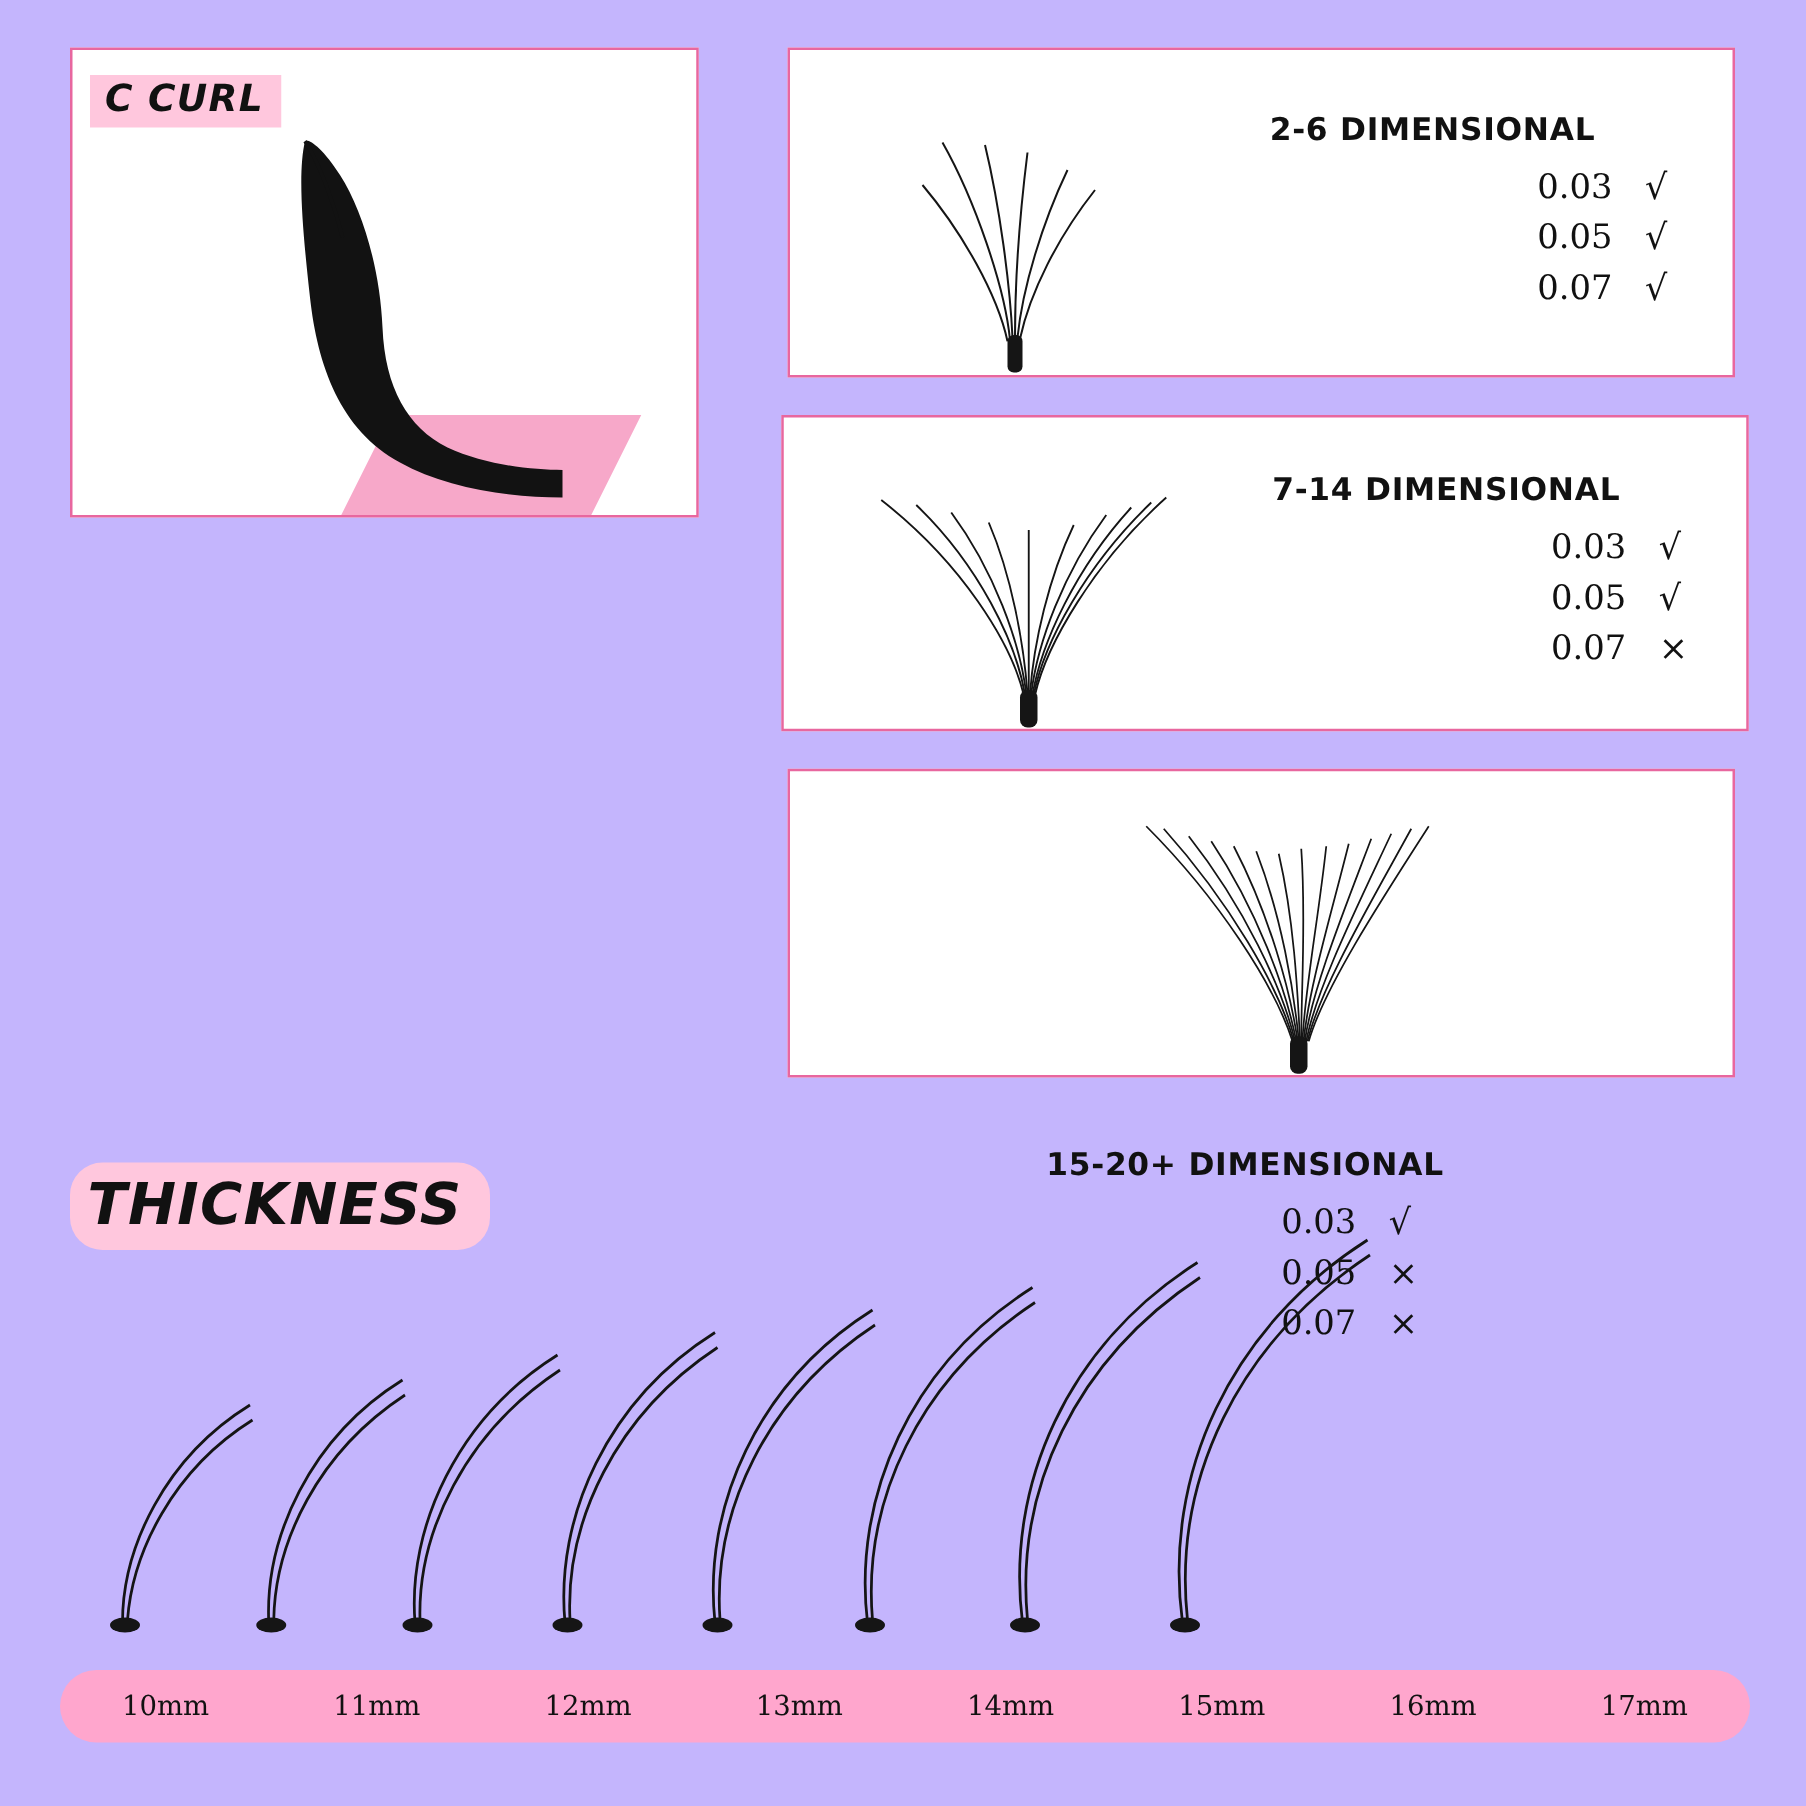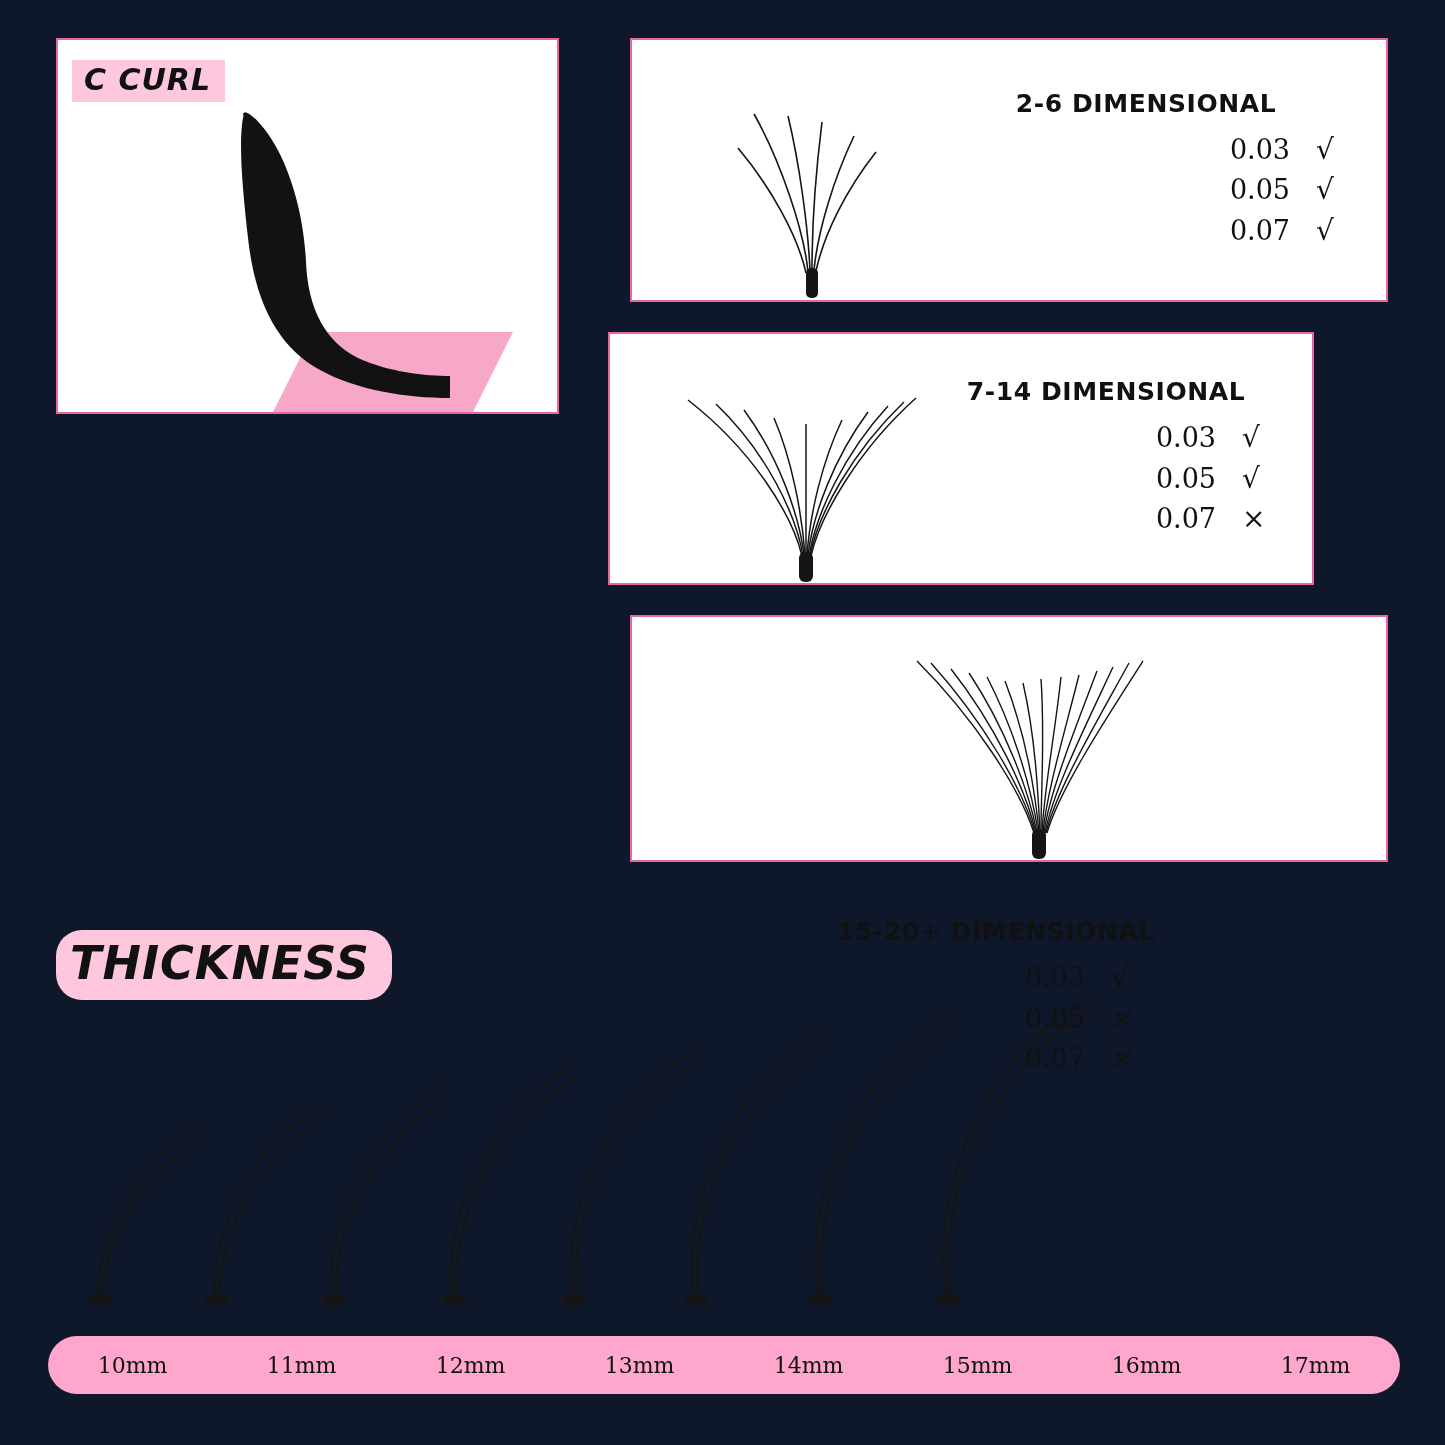--- a/index.html
+++ b/index.html
@@ -5,21 +5,21 @@
   * { box-sizing: border-box; }
   html, body {
     margin: 0; padding: 0;
     background: #ffffff;
     font-family: "Liberation Sans", sans-serif;
   }
   #page {
     position: relative;
     width: 1445px;
     height: 1445px;
-    background: #0f172a;
+    background: #c4b5fd;
     overflow: hidden;
   }
 
   
   .panel {
     position: absolute;
     border: 2px solid #e8679f;
     background: #ffffff;
   }
 
@@ -168,21 +168,21 @@
         <span class="spec-val">0.05</span>
         <span class="spec-mark">√</span>
       </div>
       <div class="spec-row">
         <span class="spec-val">0.07</span>
         <span class="spec-mark">√</span>
       </div>
     </div>
   </div>
 
-  <div class="dim-panel" style="left:608px; top:332px; width:706px; height:253px;padding-left:16px;">
+  <div class="dim-panel" style="left:625px; top:332px; width:774px; height:253px;padding-left:16px;">
     <div class="dim-fan">
       <svg width="300" height="249" viewBox="0 0 300 249">
         <g fill="none" stroke="#151515" stroke-width="1.5">
           <path d="M176,222 C166,180 126,116 62,66"></path>
           <path d="M177,222 C170,180 140,118 90,70"></path>
           <path d="M178,221 C173,180 152,122 118,76"></path>
           <path d="M179,221 C176,180 166,126 148,84"></path>
           <path d="M180,221 C180,180 180,130 180,90"></path>
           <path d="M181,221 C184,180 196,128 216,86"></path>
           <path d="M182,221 C187,180 208,124 242,78"></path>

